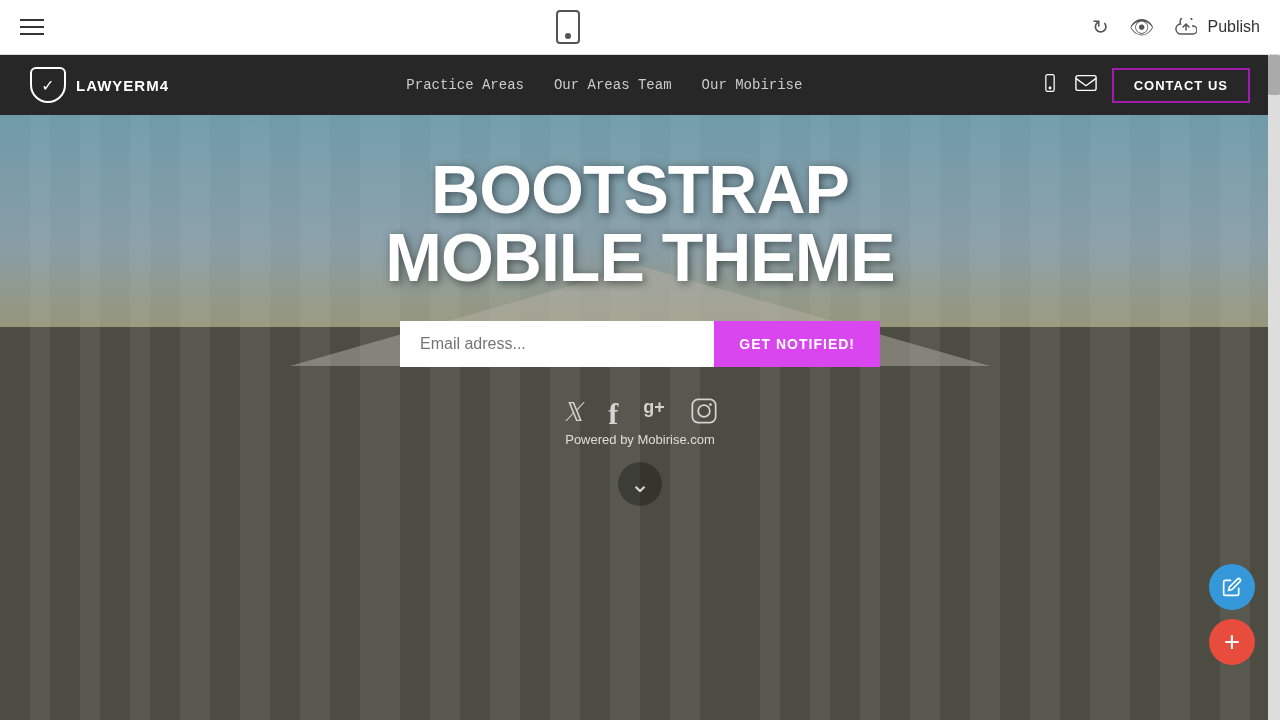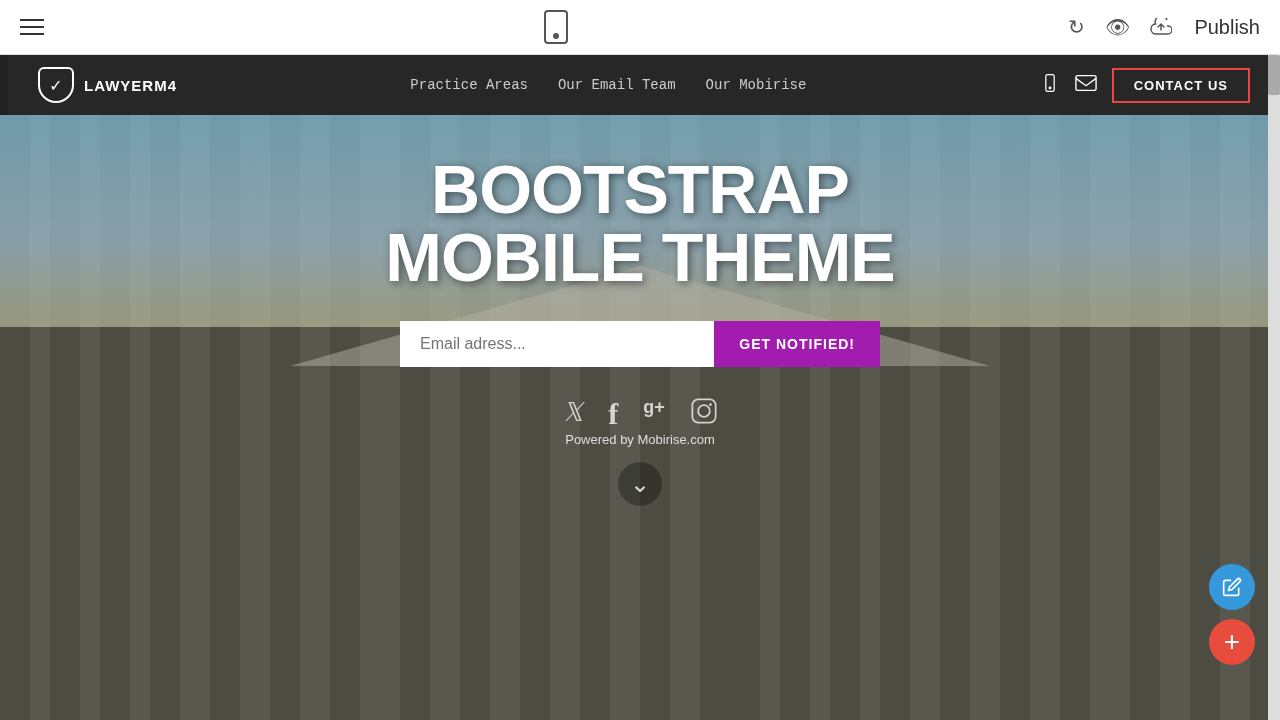--- a/index.html
+++ b/index.html
@@ -26,29 +26,29 @@
       display: flex; flex-direction: column; gap: 5px; cursor: pointer;
     }
     .hamburger-icon span {
       display: block; width: 24px; height: 2px; background: #333;
     }
 
     .undo-icon { font-size: 20px; color: #555; cursor: pointer; transform: scaleX(-1); display: inline-block; }
     .eye-icon { font-size: 20px; color: #555; cursor: pointer; }
 
     .publish-btn {
-      display: flex; align-items: center; gap: 22px;
+      display: flex; align-items: center; gap: 11px;
       background: none; border: none; cursor: pointer;
-      font-size: 20px; color: #333; font-weight: 500;
+      font-size: 16px; color: #333; font-weight: 500;
     }
 
     
     #site-navbar {
       position: fixed;
-      top: 55px; left: 8px; right: 0;
+      top: 55px; left: 0; right: 0;
       height: 60px;
       background: rgba(40,40,40,0.92);
       display: flex;
       align-items: center;
       justify-content: space-between;
       padding: 0 30px;
       z-index: 999;
     }
     .site-logo {
       display: flex; align-items: center; gap: 10px; color: #fff; text-decoration: none;
@@ -75,21 +75,21 @@
       color: #ccc; text-decoration: none; font-size: 14px;
       cursor: pointer;
     }
     .site-nav-right {
       display: flex; align-items: center; gap: 15px;
     }
     .nav-phone-icon, .nav-mail-icon {
       color: #fff; font-size: 18px; cursor: pointer;
     }
     .contact-us-btn {
-      border: 2px solid #ef4444;
+      border: 2px solid #a21caf;
       background: transparent;
       color: #fff;
       padding: 8px 20px;
       font-size: 13px;
       font-weight: bold;
       letter-spacing: 1px;
       cursor: pointer;
     }
 
     
@@ -181,21 +181,21 @@
       flex: 1;
       padding: 6px 20px;
       font-size: 16px;
       border: none;
       outline: none;
       background: #fff;
       color: #aaa;
     }
     .hero-notify-btn {
       padding: 15px 25px;
-      background: #a21caf;
+      background: #d946ef;
       color: #fff;
       border: none;
       font-size: 14px;
       font-weight: bold;
       letter-spacing: 1px;
       cursor: pointer;
       white-space: nowrap;
     }
 
     .hero-social {
@@ -315,21 +315,21 @@
 </div>
 
 <nav id="site-navbar">
   <div class="site-logo">
     <div class="shield-icon"></div>
     <span class="site-logo-text">LAWYERM4</span>
   </div>
 
   <div class="site-nav-links">
     <a>Practice Areas</a>
-    <a>Our Email Team</a>
+    <a>Our Areas Team</a>
     <a>Our Mobirise</a>
   </div>
 
   <div class="site-nav-right">
     <span class="nav-phone-icon">
       <svg width="20" height="20" viewBox="0 0 24 24" fill="none" stroke="#fff" stroke-width="1.5">
         <rect x="7" y="2" width="10" height="20" rx="2"></rect>
         <circle cx="12" cy="18" r="1" fill="#fff"></circle>
       </svg>
     </span>

